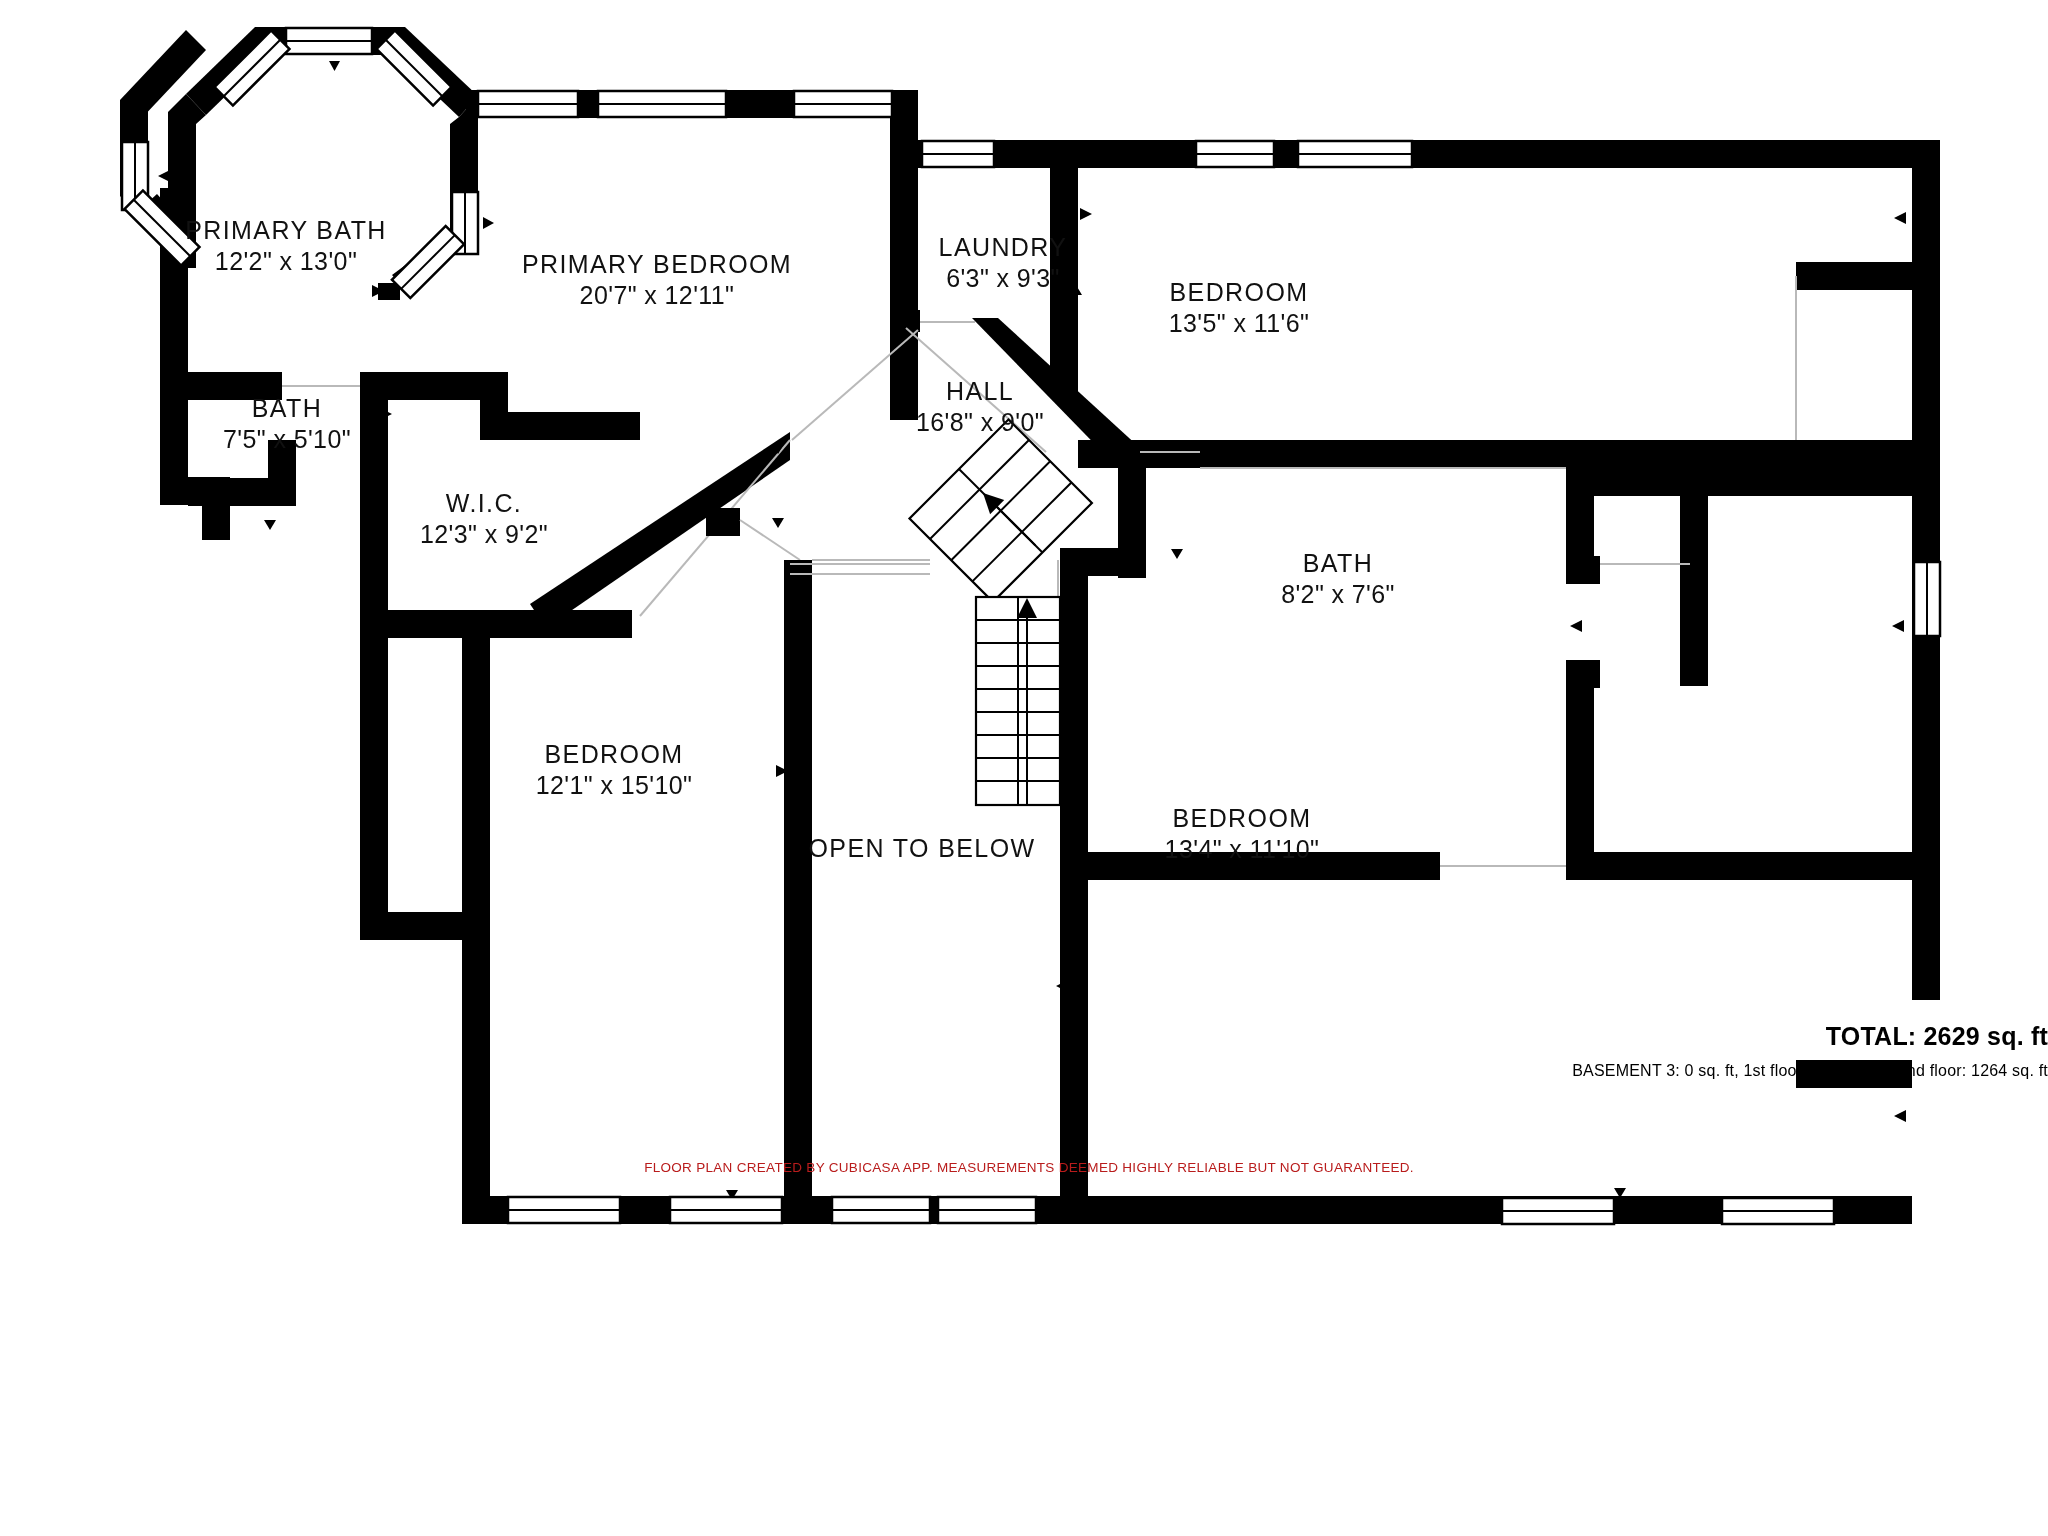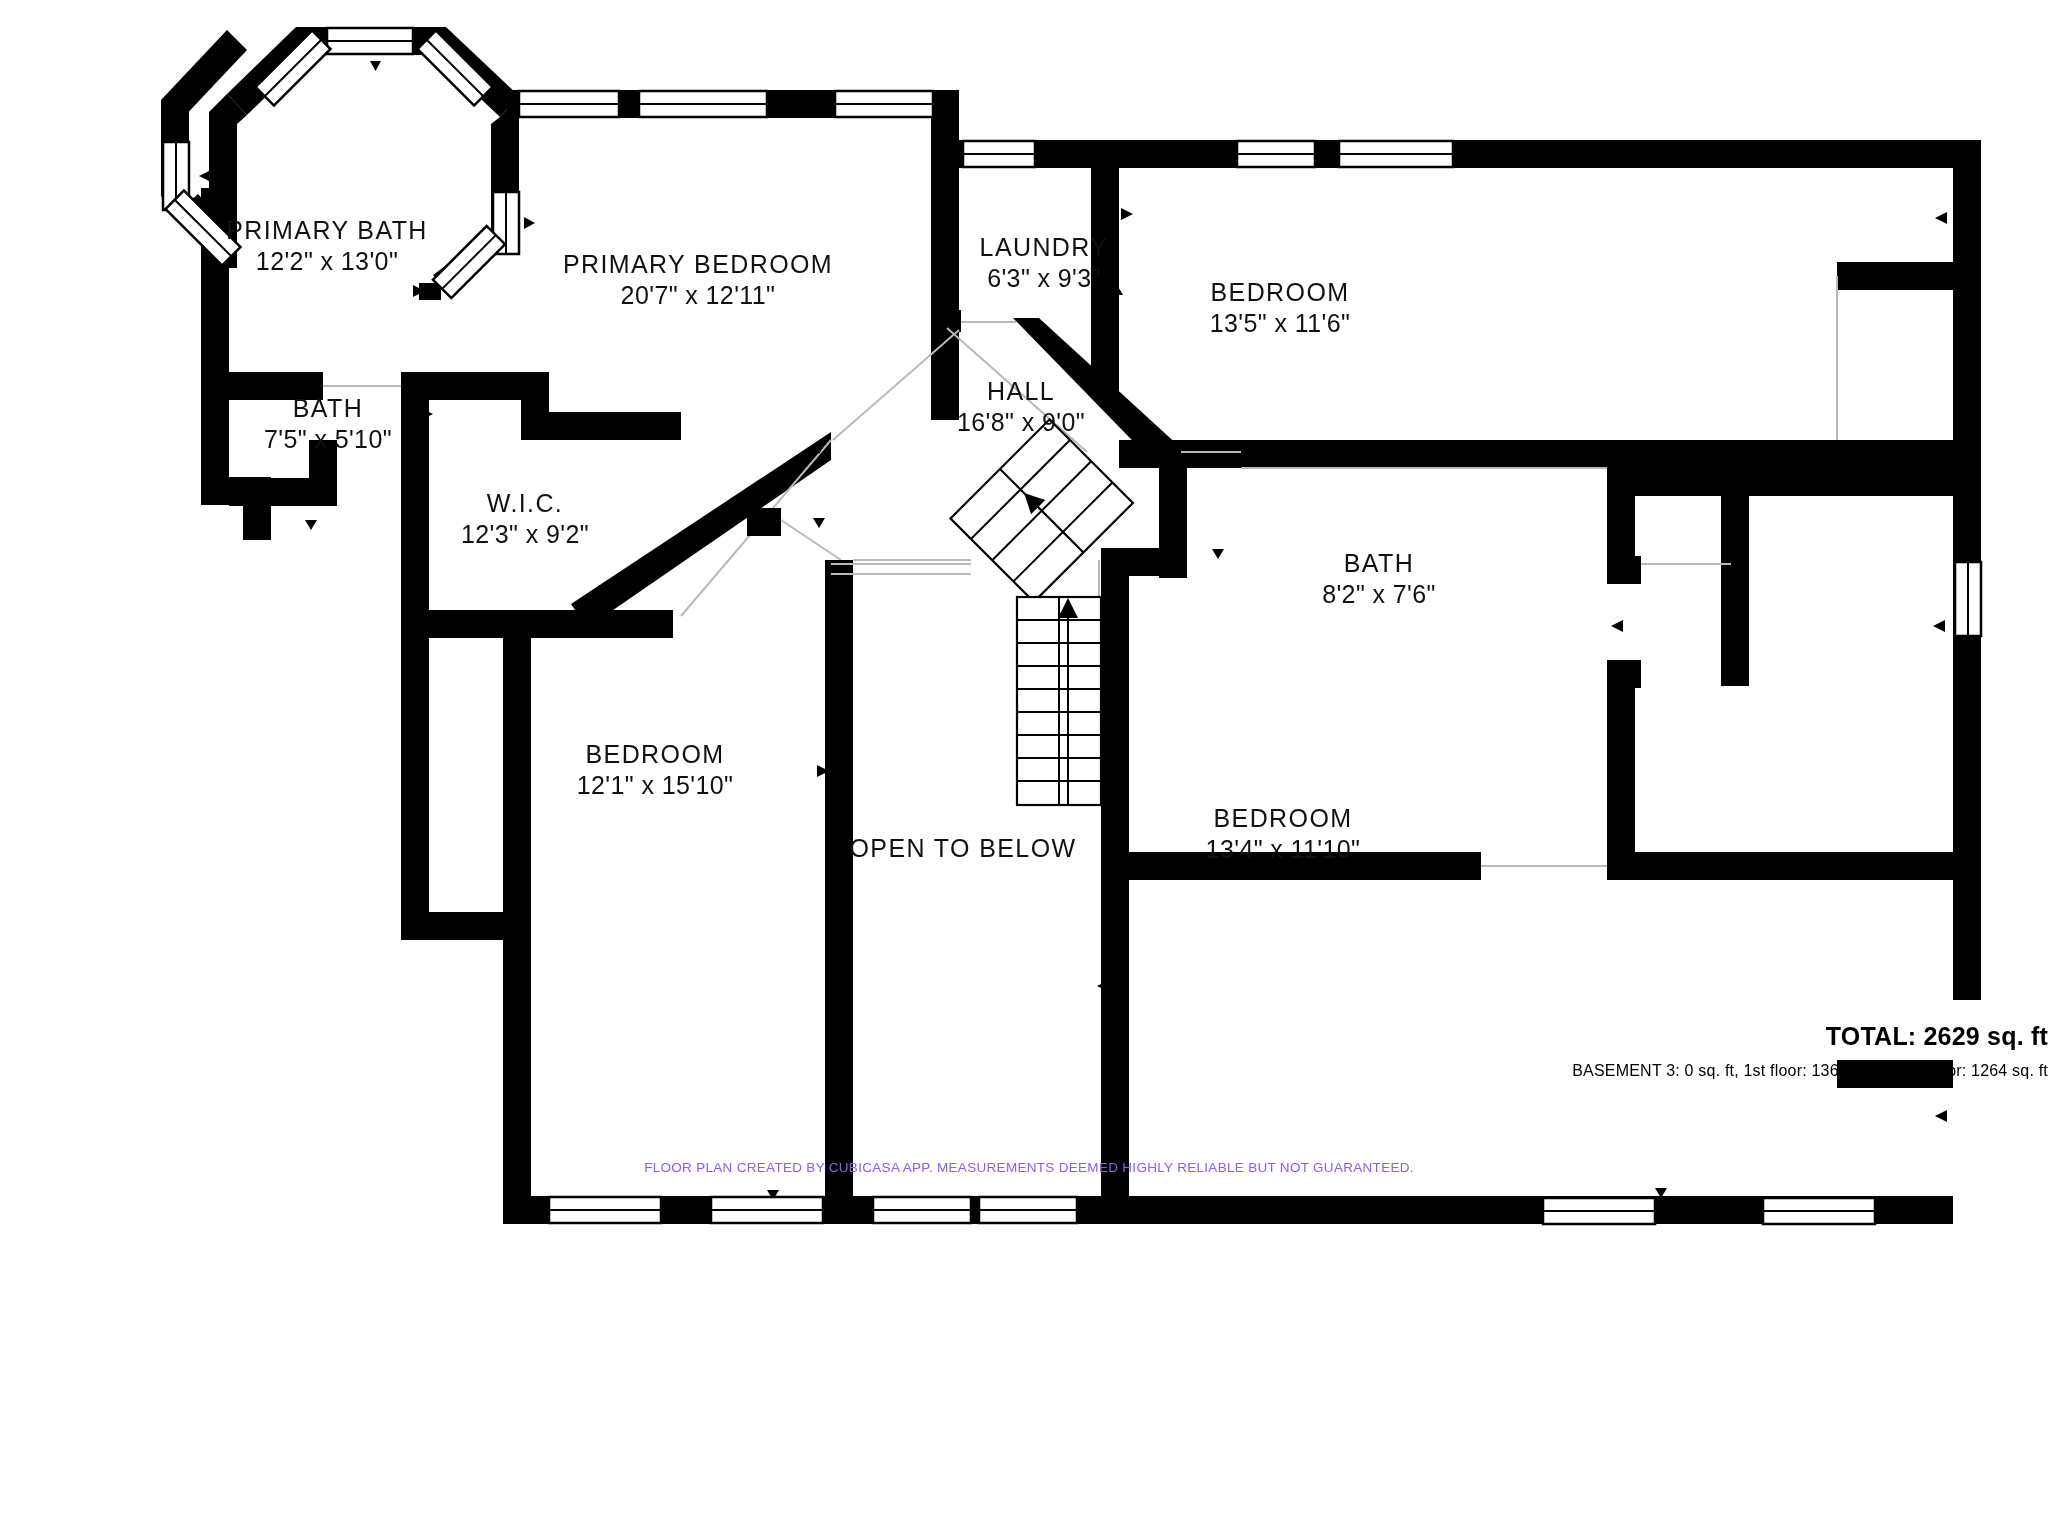--- a/index.html
+++ b/index.html
@@ -3,21 +3,21 @@
 <meta charset="utf-8">
 <style>
   html,body{margin:0;padding:0;background:#ffffff;}
   body{
     width:2048px;height:1536px;
     font-family:"Liberation Sans", sans-serif;
     color:#000000;
     overflow:hidden;
     position:relative;
   }
-  #plan-wrap{position:absolute;left:13px;top:0;width:1902px;height:1536px;padding-left:28px;}
+  #plan-wrap{position:absolute;left:0;top:0;width:1902px;height:1536px;}
   svg#floorplan{display:block;width:2048px;height:1536px;}
 
   .wall{fill:#000000;}
   .thin-line{fill:none;stroke:#000000;stroke-width:2;}
   .hair{fill:none;stroke:#b9b9b9;stroke-width:2;}
   .win-frame{fill:#ffffff;stroke:#000000;stroke-width:2.5;}
   .win-mull{fill:none;stroke:#000000;stroke-width:2;}
   .stair-line{fill:#ffffff;stroke:#000000;stroke-width:2.2;}
   .arrow{fill:#000000;}
 
@@ -29,21 +29,21 @@
     text-align:right;
   }
   #summary .total{
     font-size:25px;font-weight:bold;letter-spacing:0.2px;margin:0 0 4px 0;
   }
   #summary .line{
     font-size:16px;letter-spacing:0.2px;line-height:31px;margin:0;
   }
   #disclaimer{
     position:absolute;left:0;right:0;top:1160px;
-    text-align:center;font-size:13.5px;color:#8b5cf6;letter-spacing:0.3px;padding-left:10px;
+    text-align:center;font-size:13.5px;color:#b91c1c;letter-spacing:0.3px;padding-left:10px;
   }
 </style>
 </head>
 <body>
 
 <div id="plan-wrap">
 <svg id="floorplan" viewBox="0 0 2048 1536" xmlns="http://www.w3.org/2000/svg">
 
   <g>
 

